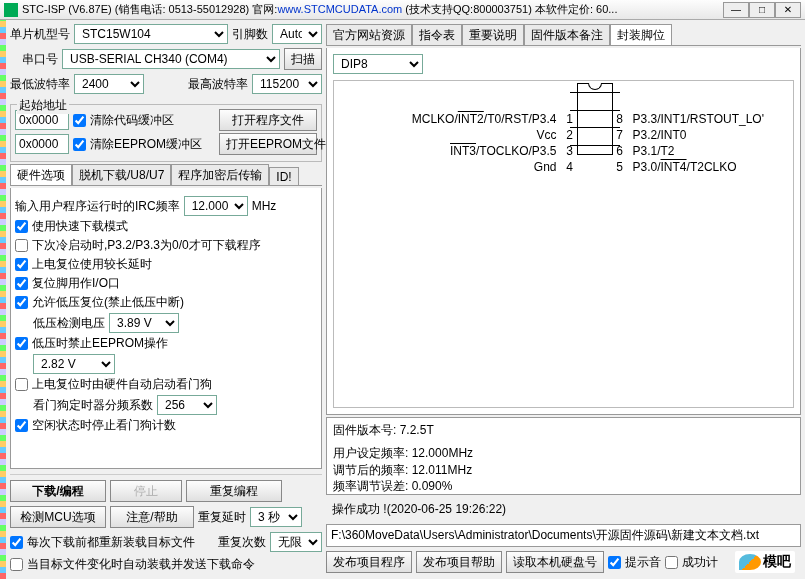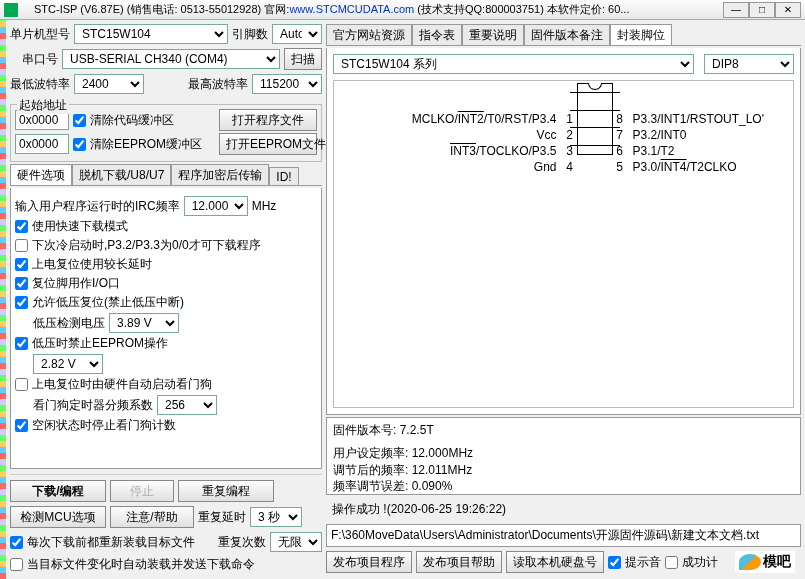--- a/index.html
+++ b/index.html
@@ -1,17 +1,17 @@
 <!DOCTYPE html>
 <html><head>
 <meta charset="utf-8">
 <style>
   * { box-sizing: border-box; margin: 0; padding: 0; }
   body { font-family: "Microsoft YaHei", SimSun, Arial, sans-serif; font-size: 12px; background: #f0f0f0; width: 805px; height: 579px; overflow: hidden; position: relative; }
-  .titlebar { display: flex; align-items: center; height: 20px; background: linear-gradient(#fdfdfd,#e8e8e8); border-bottom: 1px solid #aaa; padding: 0 4px; gap: 16px; }
+  .titlebar { display: flex; align-items: center; height: 20px; background: linear-gradient(#fdfdfd,#e8e8e8); border-bottom: 1px solid #aaa; padding: 0 4px; gap: 4px; }
   .titlebar .icon { width: 14px; height: 14px; background: #0a5; display: inline-block; }
   .titlebar .title { flex: 1; white-space: nowrap; overflow: hidden; text-overflow: ellipsis; font-size: 11px; }
   .winbtns { display: flex; gap: 0; }
   .winbtns button { width: 26px; height: 16px; font-size: 10px; line-height: 1; background: #eee; border: 1px solid #999; }
   .titleblack { color: #000; }
   .titlelink { color: #0033cc; }
 
   .main { display: flex; height: 559px; }
   .leftstrip { width: 6px; background: repeating-linear-gradient(0deg,#f66 0 6px,#6cf 6px 12px,#fc6 12px 18px,#6f6 18px 24px,#ccf 24px 30px); }
   .left { width: 320px; padding: 4px 4px 4px 4px; display: flex; flex-direction: column; gap: 2px; }
@@ -154,40 +154,40 @@
         </div>
       <div class="hrow" style="margin-left:18px">
         <span>低压检测电压</span>
         <select style="width:70px"><option>3.89 V</option></select>
       </div>
       <div class="hrow">
           <input type="checkbox" checked="" style="">
           <span>低压时禁止EEPROM操作</span>
         </div>
       <div class="hrow" style="margin-left:18px">
-        <select style="width:70px"><option>2.82 V</option></select>
+        <select style="width:82px"><option>2.82 V</option></select>
       </div>
       <div class="hrow">
           <input type="checkbox" style="">
           <span>上电复位时由硬件自动启动看门狗</span>
         </div>
       <div class="hrow" style="margin-left:18px">
         <span>看门狗定时器分频系数</span>
         <select style="width:60px"><option>256</option></select>
       </div>
       <div class="hrow">
           <input type="checkbox" checked="" style="">
           <span>空闲状态时停止看门狗计数</span>
         </div>
     </div>
 
     <hr class="sep">
     <div class="row">
       <button class="btn" style="width:96px;font-weight:bold">下载/编程</button>
-      <button class="btn" style="width:64px" disabled="">停止</button>
+      <button class="btn" style="width:72px" disabled="">停止</button>
       <button class="btn" style="width:96px">重复编程</button>
     </div>
     <div class="row">
       <button class="btn" style="width:96px">检测MCU选项</button>
       <button class="btn" style="width:84px">注意/帮助</button>
       <span class="lbl">重复延时</span>
       <select style="width:52px"><option>3 秒</option></select>
     </div>
     <div class="row">
       <input type="checkbox" checked="" style="">
@@ -206,21 +206,20 @@
     <div class="rtabs">
       <div class="tab">官方网站资源</div>
       <div class="tab">指令表</div>
       <div class="tab">重要说明</div>
       <div class="tab">固件版本备注</div>
       <div class="tab active">封装脚位</div>
     </div>
 
     <div class="chippanel">
       <div class="seriesrow">
-        <select style="flex:1"><option>STC15W104 系列</option></select>
         <select style="width:90px"><option>DIP8</option></select>
       </div>
       <div class="chipview">
         <div class="pintable">
           <div class="pinrow">
             <span class="pl">MCLKO/<span class="ov">INT2</span>/T0/RST/P3.4</span>
             <span class="pn">1</span>
             <div class="chipbody" style="grid-row:span 4">
               <div class="pinline"></div>
                 <div class="pinline"></div>

